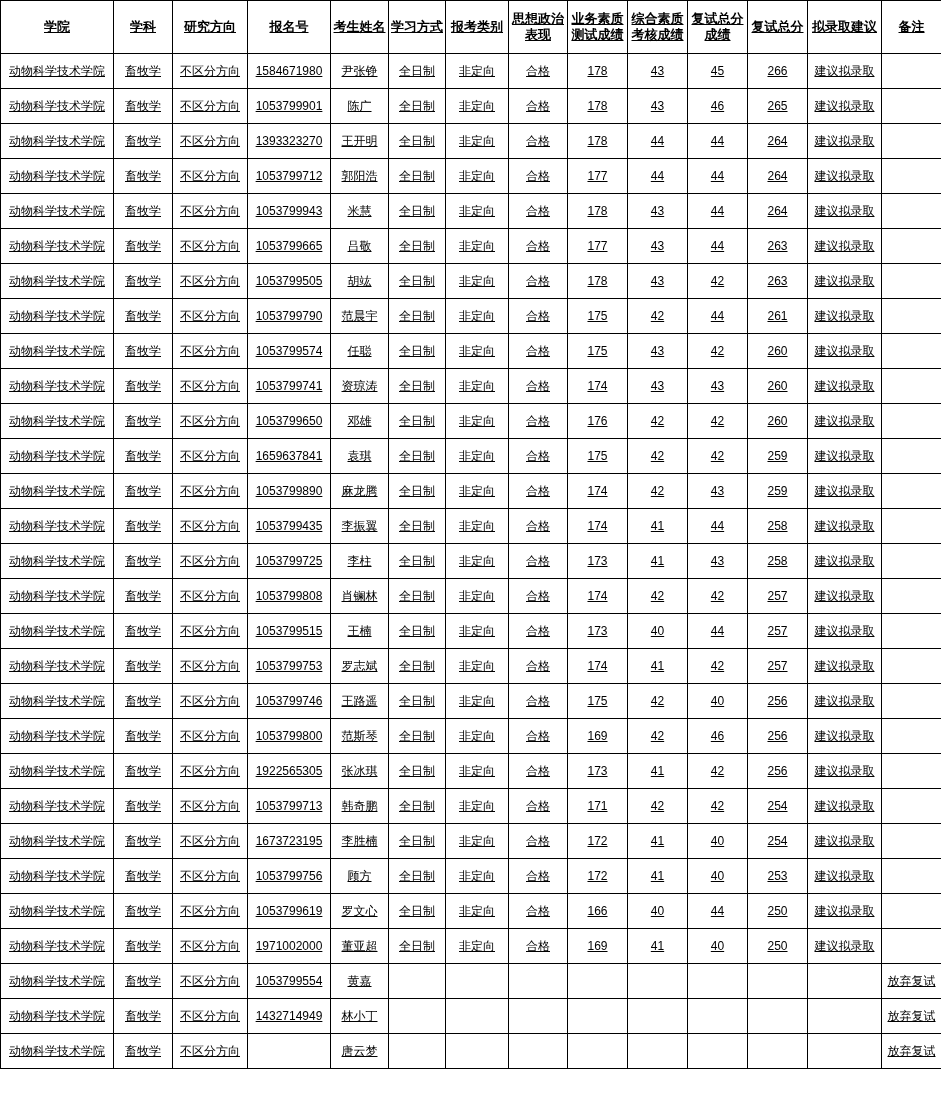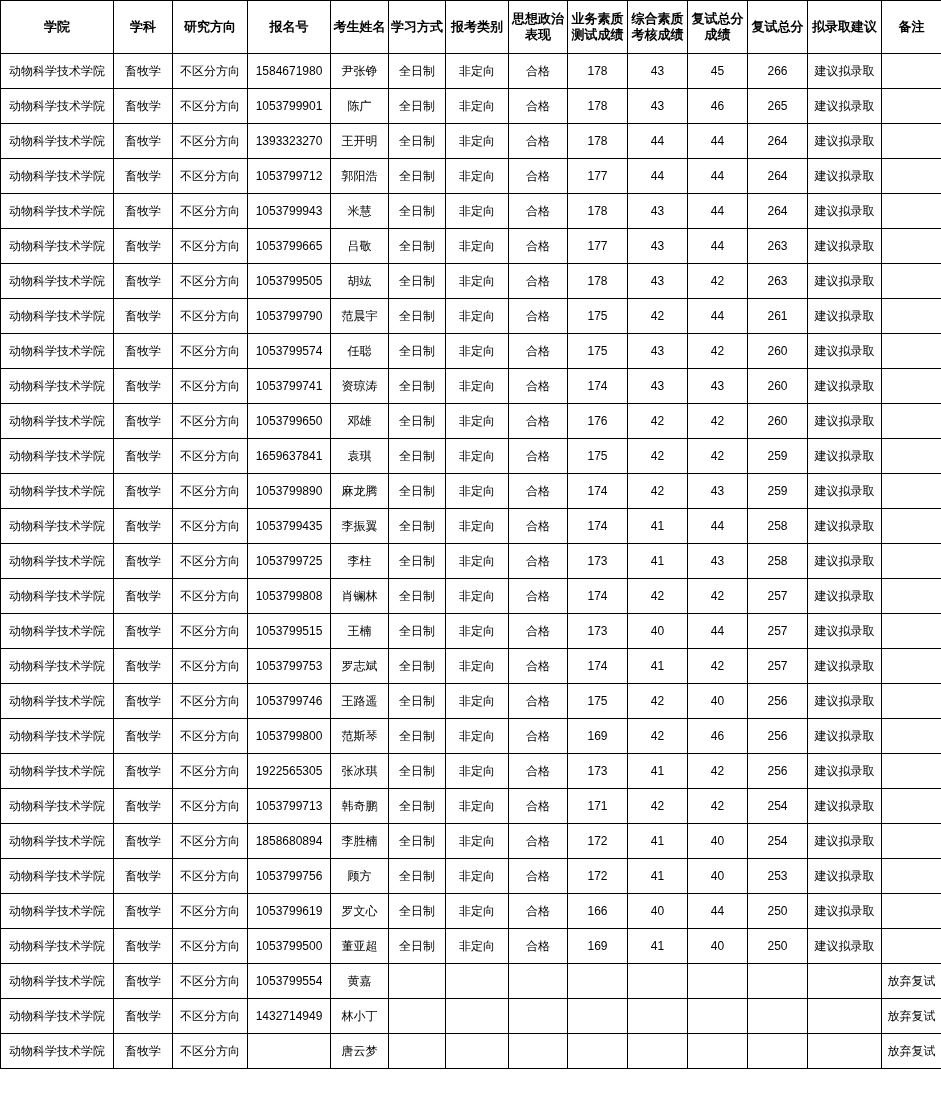--- a/index.html
+++ b/index.html
@@ -7,20 +7,21 @@
     padding: 0;
     background: #ffffff;
     font-family: "Liberation Sans", "DejaVu Sans", sans-serif;
   }
   #page {
     position: relative;
     width: 941px;
     height: 1097px;
     background: #ffffff;
     overflow: hidden;
+    text-decoration: underline;
   }
   table.results {
     border-collapse: collapse;
     table-layout: fixed;
     width: 941px;
     color: #000000;
   }
   table.results th, table.results td {
     border: 1px solid #000000;
     padding: 0 2px;
@@ -434,21 +435,21 @@
           <td>42</td>
           <td>42</td>
           <td>254</td>
           <td>建议拟录取</td>
           <td></td>
         </tr>
         <tr>
           <td>动物科学技术学院</td>
           <td>畜牧学</td>
           <td>不区分方向</td>
-          <td>1858680894</td>
+          <td>1673723195</td>
           <td>李胜楠</td>
           <td>全日制</td>
           <td>非定向</td>
           <td>合格</td>
           <td>172</td>
           <td>41</td>
           <td>40</td>
           <td>254</td>
           <td>建议拟录取</td>
           <td></td>
@@ -482,21 +483,21 @@
           <td>40</td>
           <td>44</td>
           <td>250</td>
           <td>建议拟录取</td>
           <td></td>
         </tr>
         <tr>
           <td>动物科学技术学院</td>
           <td>畜牧学</td>
           <td>不区分方向</td>
-          <td>1053799500</td>
+          <td>1971002000</td>
           <td>董亚超</td>
           <td>全日制</td>
           <td>非定向</td>
           <td>合格</td>
           <td>169</td>
           <td>41</td>
           <td>40</td>
           <td>250</td>
           <td>建议拟录取</td>
           <td></td>

